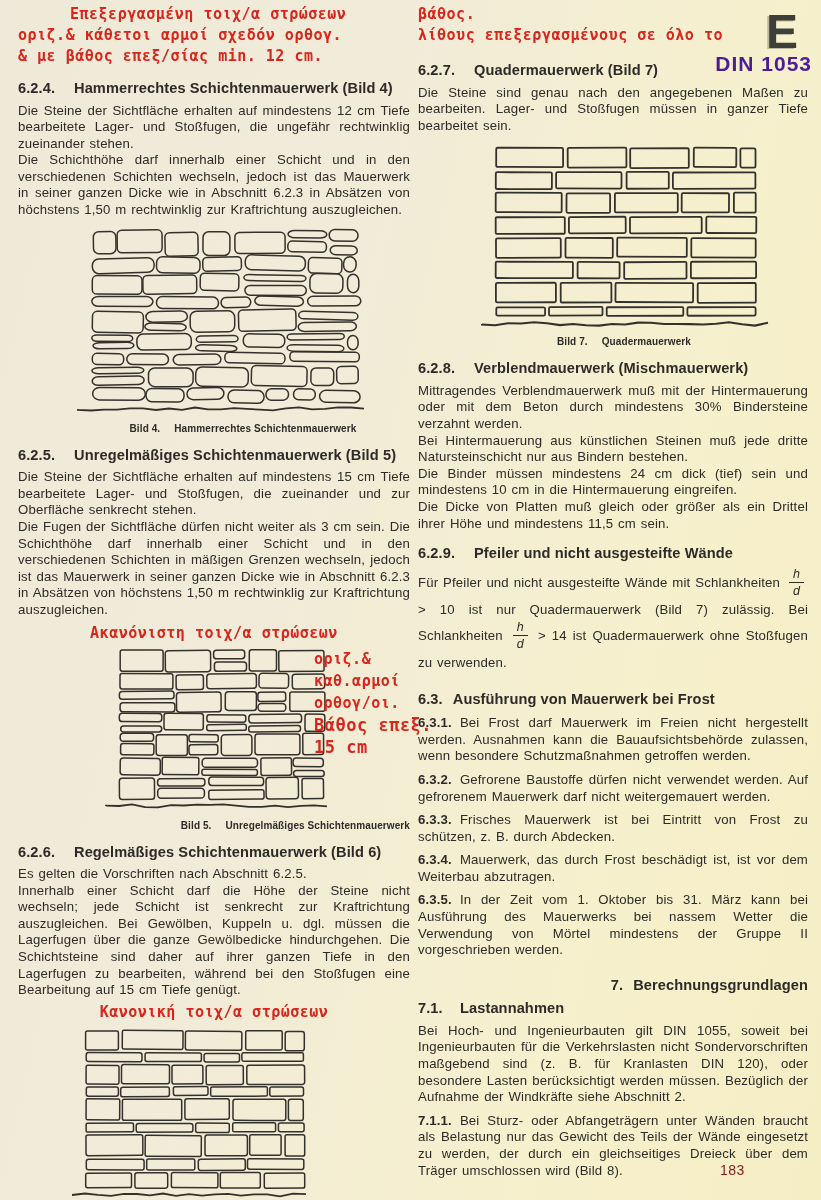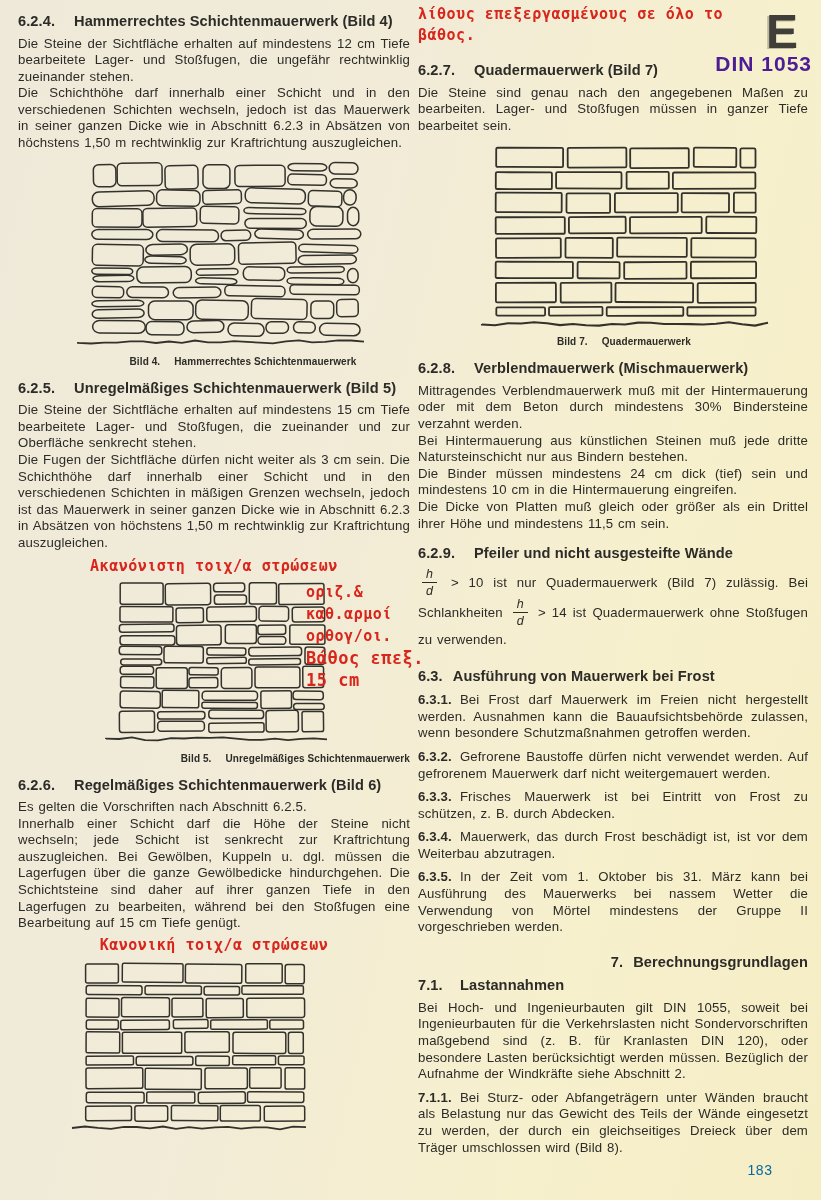--- a/index.html
+++ b/index.html
@@ -57,39 +57,44 @@
   #class-letter{
     position:absolute;left:766px;top:8px;
     font-size:48px;font-weight:bold;color:#403e39;line-height:1;
     text-shadow:-2px 1px 0 rgba(120,115,100,0.45);
   }
   #din-label{
     position:absolute;left:700px;top:52px;width:112px;text-align:right;
     font-size:21px;font-weight:bold;color:#4c1d95;letter-spacing:1px;
   }
   #page-number{
-    position:absolute;left:720px;top:1162px;width:80px;text-align:center;
-    font-size:14px;color:#0369a1;letter-spacing:0.5px;
+    position:absolute;left:720px;top:1162px;width:80px;text-align:left;
+    font-size:14px;color:#7f1d1d;letter-spacing:0.5px;
   }
 
   
   .side-note{position:absolute;left:218px;top:2px;}
   .side-note div{line-height:22px;}
   .side-note .big{font-size:17px;}
 
   .fig-indent4{padding-left:58px;margin-top:8px;}
   .fig-indent5{padding-left:20px;margin-top:2px;}
   .fig-indent6{padding-left:52px;margin-top:4px;}
   .fig-indent7{padding-left:62px;margin-top:10px;}
 </style>
 </head>
 <body>
 
 <div class="col" id="col-left">
 
+  <div class="red-note top-note">
+    <div class="indent">Επεξεργασμένη τοιχ/α στρώσεων</div>
+    <div>οριζ.&amp; κάθετοι αρμοί σχεδόν ορθογ.</div>
+    <div>&amp; με βάθος επεξ/σίας min. 12 cm.</div>
+  </div>
 
   <h3><span class="num">6.2.4.</span><span>Hammerrechtes Schichtenmauerwerk (Bild 4)</span></h3>
   <p>Die Steine der Sichtfläche erhalten auf mindestens 12 cm Tiefe bearbeitete Lager- und Stoßfugen, die ungefähr rechtwinklig zueinander stehen.</p>
   <p>Die Schichthöhe darf innerhalb einer Schicht und in den verschiedenen Schichten wechseln, jedoch ist das Mauerwerk in seiner ganzen Dicke wie in Abschnitt 6.2.3 in Absätzen von höchstens 1,50 m rechtwinklig zur Kraftrichtung auszugleichen.</p>
 
   <figure class="fig-indent4">
     <svg class="wall" id="fig4" width="300" height="194">
         <g transform="translate(16,4)">
           <rect x="1.4" y="0.6" width="22.5" height="22.2" rx="5.4" fill="none" stroke="#33312b" stroke-width="1.5" transform="rotate(-0.83 11.234095063060522 11.25)"></rect>
           <rect x="25.2" y="-1.0" width="44.9" height="22.6" rx="4.6" fill="none" stroke="#33312b" stroke-width="1.5" transform="rotate(-0.42 48.034702205099165 11.25)"></rect>
@@ -212,21 +217,21 @@
           <rect x="-0.6" y="128.1" width="35.1" height="21.3" rx="2.8" fill="none" stroke="#33312b" stroke-width="1.5" transform="rotate(-0.43 17.59787679463625 138.5)"></rect>
           <rect x="37.6" y="128.6" width="47.3" height="7.4" rx="2.9" fill="none" stroke="#33312b" stroke-width="1.5" transform="rotate(-0.07 61.915816970169544 132.02005770392716)"></rect>
           <rect x="37.7" y="138.3" width="46.7" height="9.8" rx="3.4" fill="none" stroke="#33312b" stroke-width="1.5" transform="rotate(-0.11 61.915816970169544 144.02005770392716)"></rect>
           <rect x="88.8" y="127.2" width="54.8" height="8.3" rx="3.2" fill="none" stroke="#33312b" stroke-width="1.5" transform="rotate(0.29 116.122647292912 132.13154682349415)"></rect>
           <rect x="88.8" y="140.0" width="55.2" height="9.2" rx="2.1" fill="none" stroke="#33312b" stroke-width="1.5" transform="rotate(-0.52 116.122647292912 144.13154682349412)"></rect>
           <rect x="146.1" y="127.4" width="32.3" height="21.5" rx="3.1" fill="none" stroke="#33312b" stroke-width="1.5" transform="rotate(-0.67 163.0897296629846 138.5)"></rect>
           <rect x="182.1" y="128.5" width="21.4" height="20.2" rx="2.1" fill="none" stroke="#33312b" stroke-width="1.5" transform="rotate(-0.66 193.2850225456059 138.5)"></rect>
         </g>
         <path d="M 0 156 L 0 155.6 L 13 156.0 L 26 154.4 L 39 157.2 L 52 157.4 L 65 155.1 L 78 155.5 L 91 154.7 L 104 154.8 L 117 154.4 L 130 155.7 L 143 156.9 L 156 156.9 L 169 155.6 L 182 157.2 L 195 155.9 L 208 155.4 L 221 156.4" fill="none" stroke="#33312b" stroke-width="1.8" transform="translate(2,4)"></path>
       </svg>
-    <div class="red-note side-note" style="left:288px;">
+    <div class="red-note side-note" style="left:296px;">
       <div>οριζ.&amp;</div>
       <div>καθ.αρμοί</div>
       <div>ορθογ/οι.</div>
       <div class="big">Βάθος επεξ.</div>
       <div class="big">15 cm</div>
     </div>
     <figcaption style="margin-left:-66px;text-align:right;"><span class="cap-label">Bild 5.</span><span>Unregelmäßiges Schichtenmauerwerk</span></figcaption>
   </figure>
 
   <h3><span class="num">6.2.6.</span><span>Regelmäßiges Schichtenmauerwerk (Bild 6)</span></h3>
@@ -285,22 +290,22 @@
         <path d="M 0 164 L 0 164.0 L 13 162.5 L 26 163.8 L 39 164.8 L 52 162.8 L 65 163.0 L 78 164.4 L 91 162.5 L 104 164.8 L 117 163.2 L 130 164.7 L 143 163.4 L 156 162.9 L 169 164.6 L 182 163.4 L 195 163.3 L 208 165.4 L 221 162.6 L 234 163.2" fill="none" stroke="#33312b" stroke-width="1.8" transform="translate(2,4)"></path>
       </svg>
 
   </figure>
 
 </div>
 
 <div class="col" id="col-right">
 
   <div class="red-note top-note">
+    <div>βάθος.</div>
     <div>λίθους επεξεργασμένους σε όλο το</div>
-    <div>βάθος.</div>
   </div>
 
   <h3 style="margin-top:16px;"><span class="num">6.2.7.</span><span>Quadermauerwerk (Bild 7)</span></h3>
   <p>Die Steine sind genau nach den angegebenen Maßen zu bearbeiten. Lager- und Stoßfugen müssen in ganzer Tiefe bearbeitet sein.</p>
 
   <figure class="fig-indent7">
     <svg class="wall" id="fig7" width="292" height="190">
         <g transform="translate(16,4)">
           <rect x="0.2" y="-0.2" width="66.9" height="19.2" rx="1.4" fill="none" stroke="#33312b" stroke-width="1.8" transform="rotate(0.13 33.41594839654863 9.75)"></rect>
           <rect x="71.7" y="-0.2" width="58.7" height="19.7" rx="1.4" fill="none" stroke="#33312b" stroke-width="1.8" transform="rotate(-0.29 100.57777261873707 9.75)"></rect>
@@ -343,20 +348,21 @@
   </figure>
 
   <h3><span class="num">6.2.8.</span><span>Verblendmauerwerk (Mischmauerwerk)</span></h3>
   <p>Mittragendes Verblendmauerwerk muß mit der Hintermauerung oder mit dem Beton durch mindestens 30% Bindersteine verzahnt werden.</p>
   <p>Bei Hintermauerung aus künstlichen Steinen muß jede dritte Natursteinschicht nur aus Bindern bestehen.</p>
   <p>Die Binder müssen mindestens 24 cm dick (tief) sein und mindestens 10 cm in die Hintermauerung eingreifen.</p>
   <p>Die Dicke von Platten muß gleich oder größer als ein Drittel ihrer Höhe und mindestens 11,5 cm sein.</p>
 
   <h3><span class="num">6.2.9.</span><span>Pfeiler und nicht ausgesteifte Wände</span></h3>
   <p style="line-height:23px;">
+    <span>Für Pfeiler und nicht ausgesteifte Wände mit Schlankheiten</span>
     <span class="frac"><span class="top">h</span><span class="bot">d</span></span>
     <span>&gt; 10 ist nur Quadermauerwerk (Bild 7) zulässig. Bei Schlankheiten</span>
     <span class="frac"><span class="top">h</span><span class="bot">d</span></span>
     <span>&gt; 14 ist Quadermauerwerk ohne Stoßfugen zu verwenden.</span>
   </p>
 
   <h3 class="short-num" style="margin-top:17px;"><span class="num">6.3.</span><span>Ausführung von Mauerwerk bei Frost</span></h3>
   <p class="sub"><span class="pnum">6.3.1.</span><span>Bei Frost darf Mauerwerk im Freien nicht hergestellt werden. Ausnahmen kann die Bauaufsichtsbehörde zulassen, wenn besondere Schutzmaßnahmen getroffen werden.</span></p>
   <p class="sub"><span class="pnum">6.3.2.</span><span>Gefrorene Baustoffe dürfen nicht verwendet werden. Auf gefrorenem Mauerwerk darf nicht weitergemauert werden.</span></p>
   <p class="sub"><span class="pnum">6.3.3.</span><span>Frisches Mauerwerk ist bei Eintritt von Frost zu schützen, z. B. durch Abdecken.</span></p>

